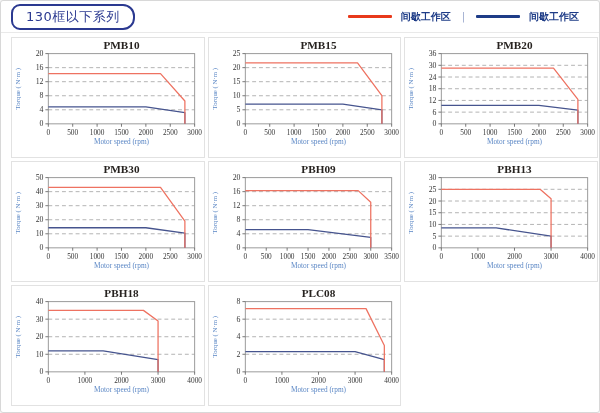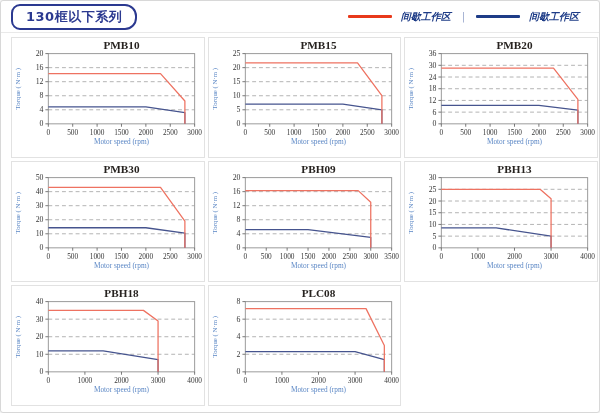--- a/index.html
+++ b/index.html
@@ -8,24 +8,24 @@
     width:600px; height:413px; box-sizing:border-box;
     background:#ffffff; border:1px solid #d8d8d8; border-radius:3px;
     overflow:hidden;
   }
   .header {
     height:32px; display:flex; justify-content:space-between; align-items:center;
     border-bottom:1px solid #e9e9e9; padding:0 20px 0 10px; box-sizing:border-box;
   }
   .title-box {
     border:2px solid #2b3990; border-radius:9px 12px 12px 9px;
-    padding:2px 13px; color:#2b3990; font-weight:bold; font-size:13px;
+    padding:2px 13px; color:#2b3990; font-weight:normal; font-size:13px;
     letter-spacing:0.5px; background:#fff;
   }
-  .legend { display:flex; align-items:center; gap:9px; font-size:10px; font-weight:bold; color:#1e3c87;font-style:italic; }
+  .legend { display:flex; align-items:center; gap:9px; font-size:10px; font-weight:bold; color:#1e3c87; }
   .swatch { width:44px; height:3px; display:inline-block; border-radius:1px; }
   .sep { color:#9aa8cc; font-weight:normal; padding:0 2px; }
   .grid {
     display:grid; grid-template-columns:repeat(3,1fr); grid-auto-rows:121px;
     gap:3px; padding:4px 1px; box-sizing:border-box;margin-left:9px;
   }
   .cell { border:1px solid #e2e2e2; background:#fff; overflow:hidden; }
   .cell.empty { border:none; }
   .cell svg { display:block; width:100%; height:100%; }
 </style>

